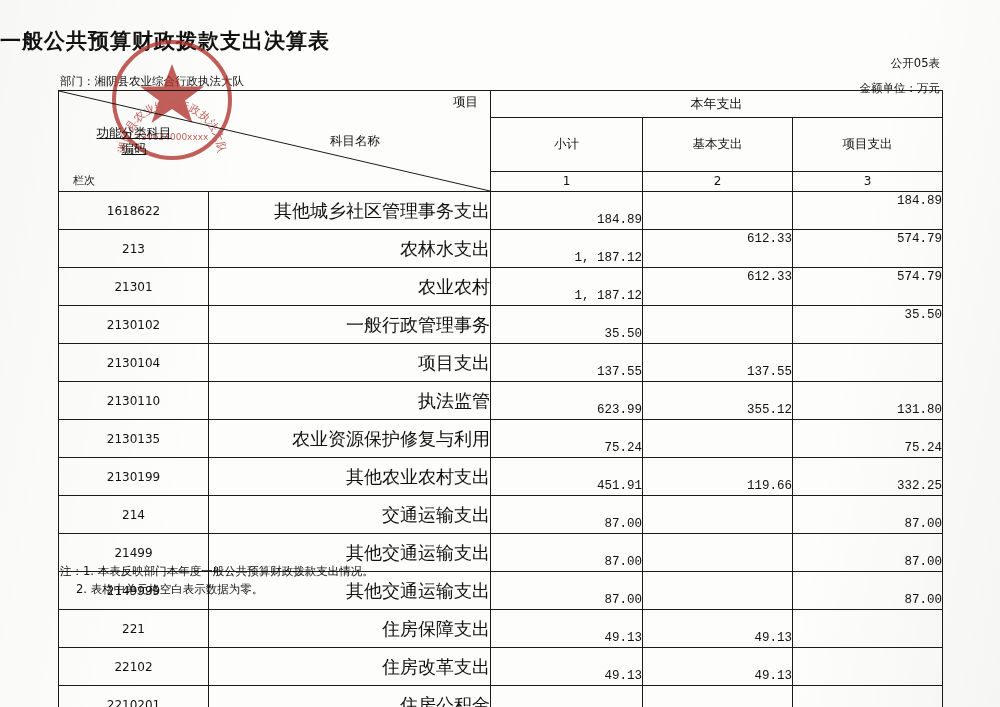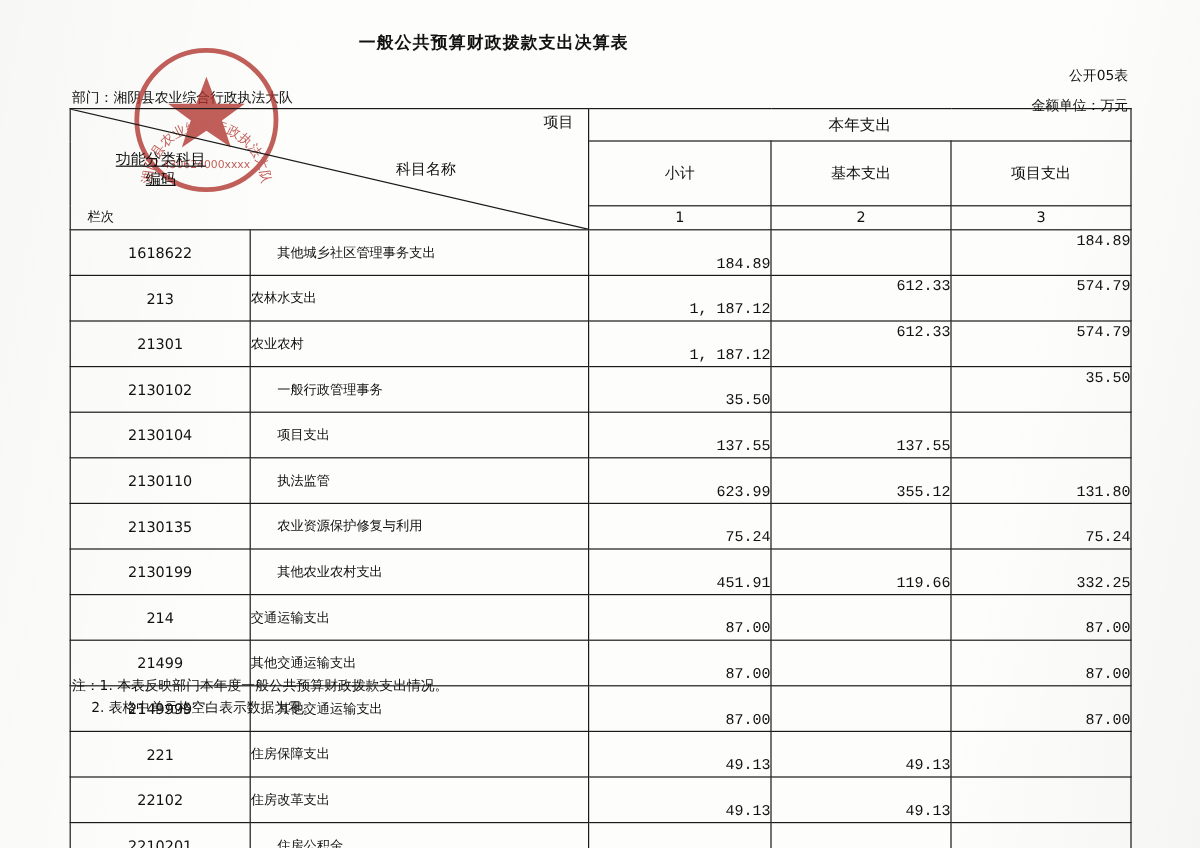--- a/index.html
+++ b/index.html
@@ -27,22 +27,22 @@
     position: absolute;
     left: 0; top: 0; right: 0; bottom: 0;
     background: linear-gradient(100deg, rgba(0,0,0,0.025) 0%, rgba(0,0,0,0) 25%, rgba(0,0,0,0) 80%, rgba(0,0,0,0.03) 100%);
     pointer-events: none;
   }
   .doc-title {
     position: absolute;
     top: 27px;
     left: 0;
     width: 823px;
-    text-align: center;
-    font-size: 14px;
+    text-align: left;
+    font-size: 21px;
     font-weight: bold;
     letter-spacing: 1px;
     font-family: "DejaVu Sans", "Liberation Sans", sans-serif;
   }
   .pub-no {
     position: absolute;
     top: 56px;
     right: 60px;
     font-size: 11.5px;
   }
@@ -86,23 +86,23 @@
     height: 19px;
     font-size: 12px;
   }
   .code {
     text-align: center;
     font-size: 12px;
     height: 35px;
     font-family: "DejaVu Sans", "Liberation Sans", sans-serif;
   }
   .name {
-    text-align: left;
+    text-align: right;
     padding-left: 10px;
-    font-size: 11px;
+    font-size: 18px;
     height: 35px;
   }
   .name.ind1 { padding-left: 22px; }
   .num {
     text-align: right;
     padding-right: 12px;
     font-size: 12.5px;
     height: 35px;
     font-family: Liberation Mono, monospace;
   }

